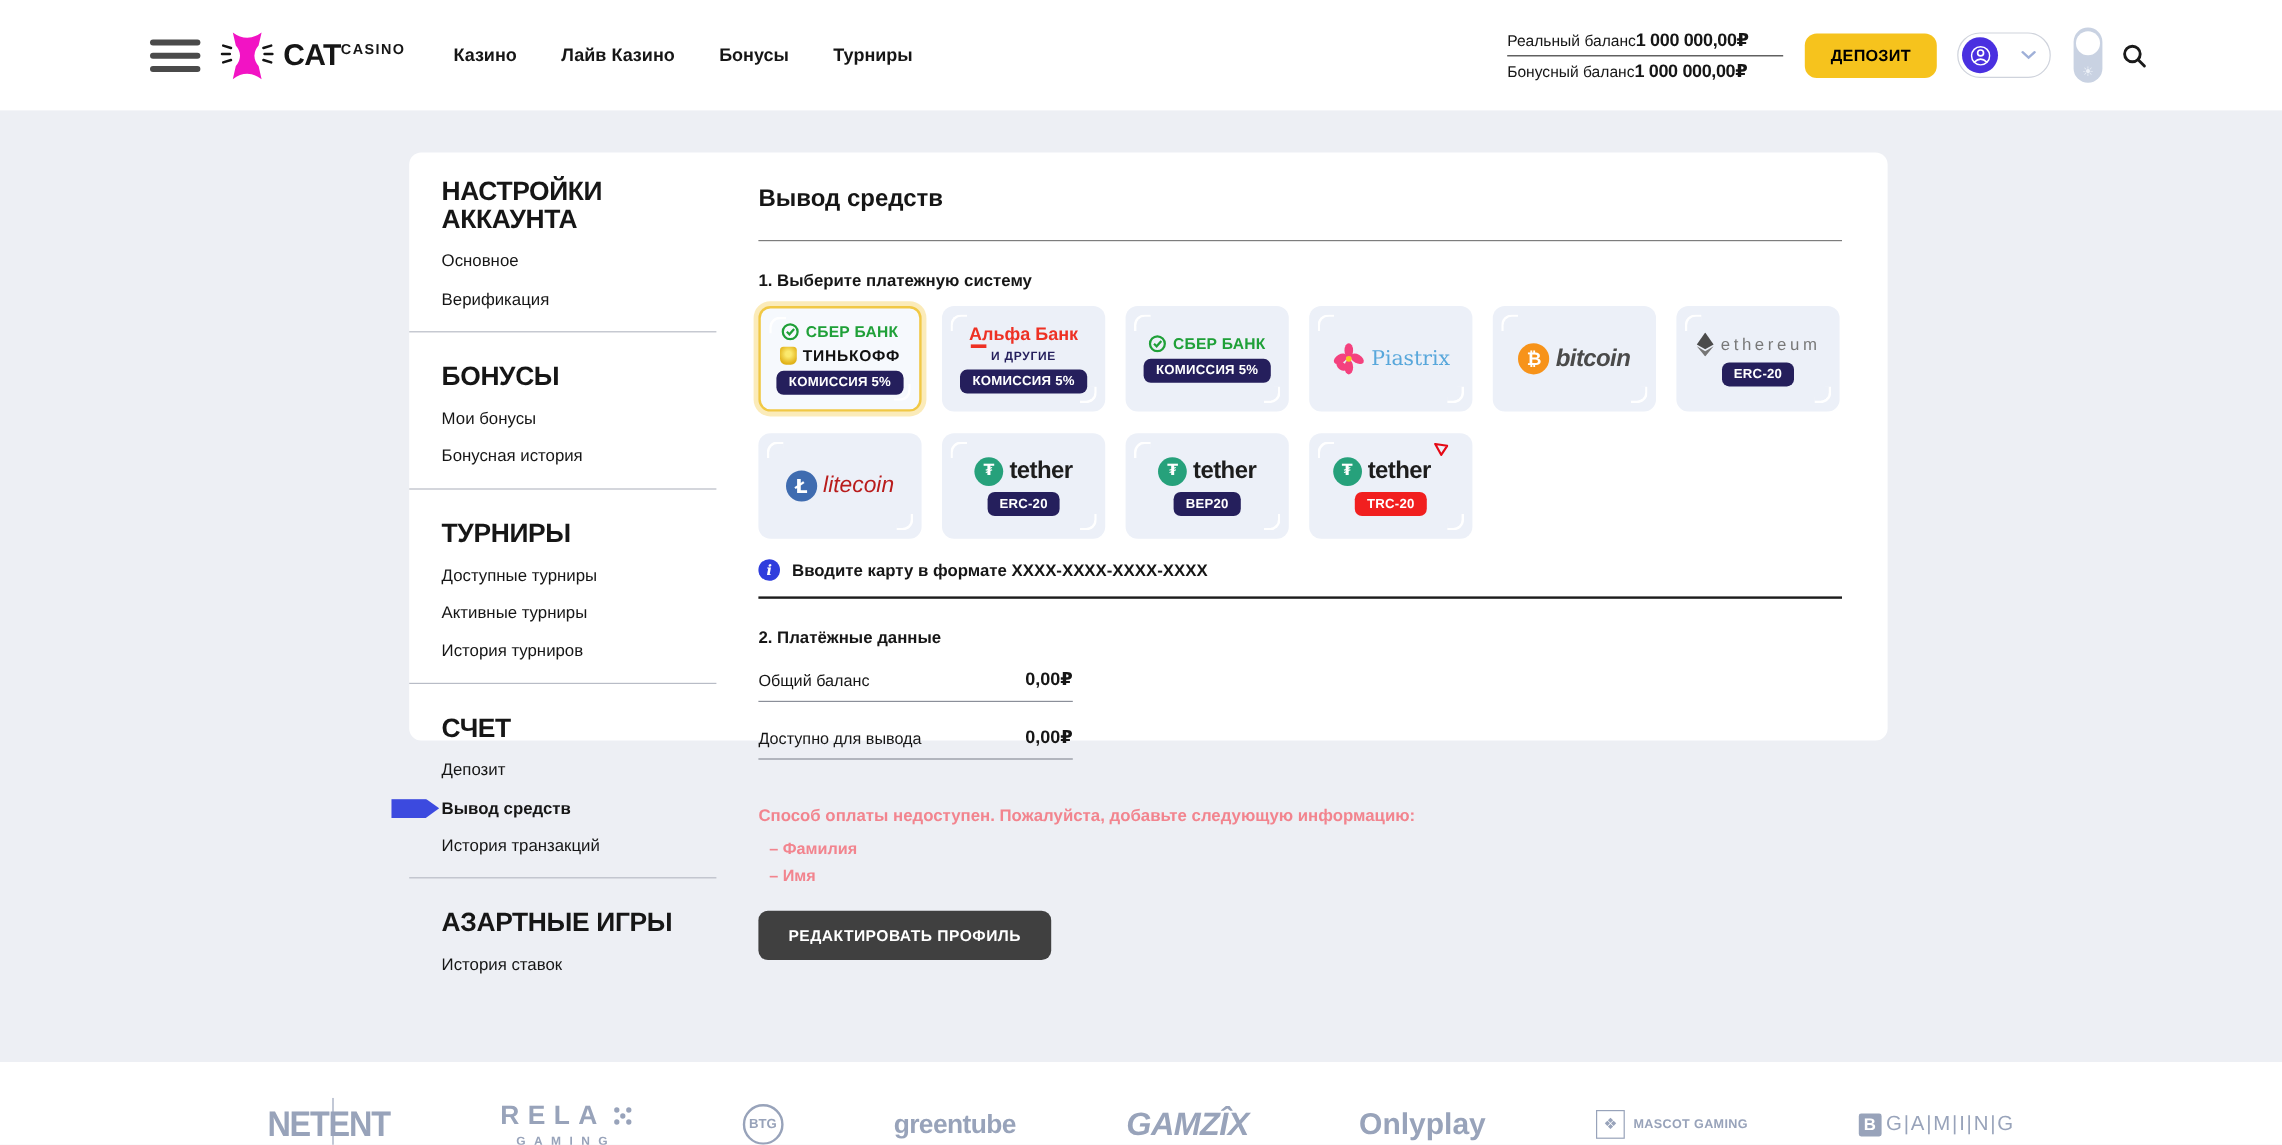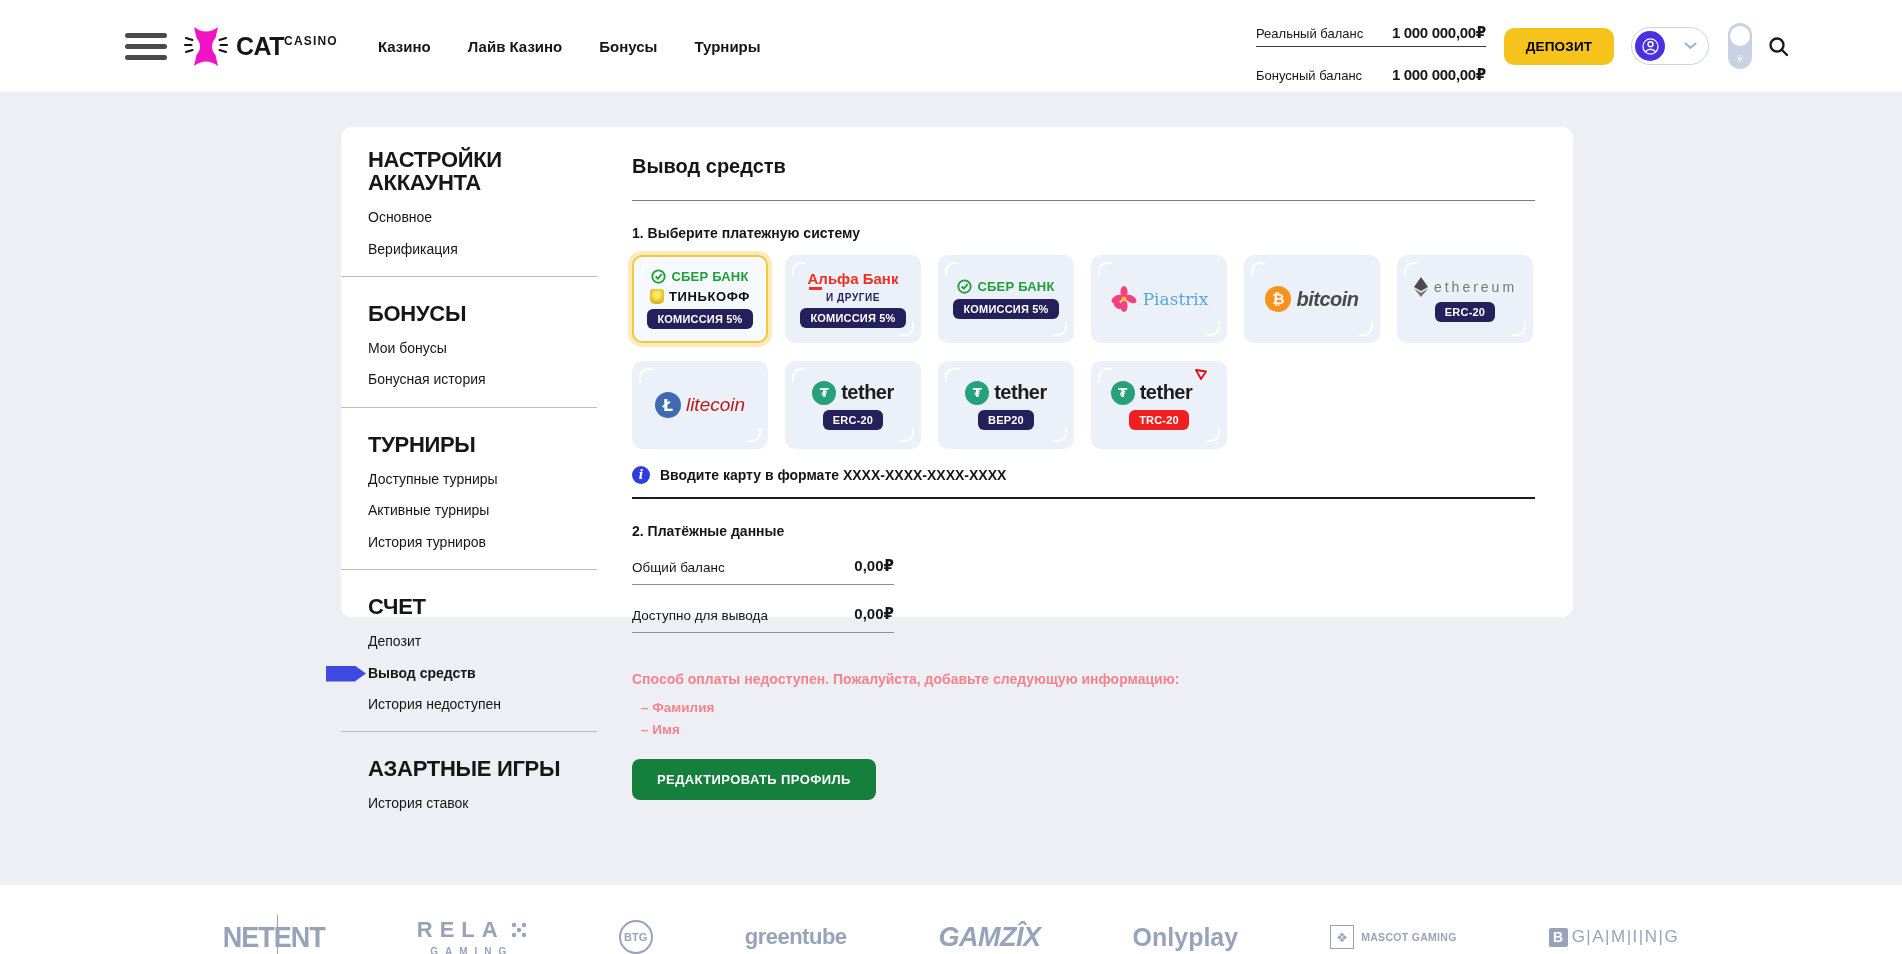--- a/index.html
+++ b/index.html
@@ -10,21 +10,21 @@
   header { height:92px; background:#fff; display:flex; align-items:center; padding:0 112px 0 125px; }
   .hamburger { width:42px; display:flex; flex-direction:column; gap:6px; cursor:pointer; }
   .hamburger span { display:block; height:5px; background:#4a4a4a; border-radius:3px; }
   .logo { display:flex; align-items:center; gap:7px; margin-left:16px; cursor:pointer; }
   .logo-text { display:flex; line-height:1; }
   .logo-cat { font-size:25px; font-weight:900; letter-spacing:-0.5px; }
   .logo-casino { font-size:12px; font-weight:800; letter-spacing:1.2px; margin-top:1px; }
   nav { display:flex; gap:37px; margin-left:40px; font-size:15px; font-weight:600; }
   nav .nav-link { cursor:pointer; white-space:nowrap; }
   .balance { margin-left:auto; width:230px; font-size:13px; }
-  .bal-row { display:flex; justify-content:space-between; align-items:baseline; padding:3px 0 4px;margin-top:16px; }
+  .bal-row { display:flex; align-items:baseline; padding:3px 0 4px; }
   .bal-row.first { border-bottom:1px solid #3a3a3a; }
   .bal-value { font-weight:800; font-size:15px; letter-spacing:-0.3px; white-space:nowrap; }
   .deposit-btn { margin-left:18px; width:110px; height:37px; background:#f6c31d; border:none; border-radius:10px;
                  font-weight:800; font-size:13.5px; font-family:inherit; cursor:pointer; letter-spacing:.2px; }
   .avatar-pill { margin-left:17px; width:78px; height:38px; border:1.5px solid #cfd3dc; border-radius:19px;
                  display:flex; align-items:center; justify-content:space-between; padding:0 11px 0 3px; cursor:pointer; background:#fff; }
   .avatar-circle { width:30px; height:30px; border-radius:50%; background:#4a30e0; display:flex; align-items:center; justify-content:center; }
   .theme-toggle { margin-left:19px; width:24px; height:46px; background:#c9d2e2; border-radius:12px; position:relative; cursor:pointer; }
   .theme-knob { position:absolute; top:3px; left:2px; width:20px; height:20px; background:#fff; border-radius:50%; }
   .theme-sun { position:absolute; bottom:3px; left:0; width:100%; text-align:center; color:#eef2f8; font-size:11px; }
@@ -90,21 +90,21 @@
   .bal-line { width:262px; display:flex; justify-content:space-between; align-items:flex-end;
               border-bottom:1px solid #8b8f99; padding-bottom:9px; margin-top:20px; }
   .bal-line.first { margin-top:18px; }
   .bal-line .lbl { font-size:13.5px; }
   .bal-line .val { font-size:15px; font-weight:700; }
 
   .warning { margin-top:38px; color:#f2848e; font-size:14px; font-weight:700; }
   .missing-list { margin-top:13px; list-style:none; color:#f2848e; font-size:13.5px; font-weight:600; }
   .missing-list li { margin-top:7px; padding-left:9px; }
   .missing-list li::before { content:"–  "; }
-  .edit-btn { margin-top:22px; background:#15803d; color:#fff; border:none; border-radius:8px; font-family:inherit;
+  .edit-btn { margin-top:22px; background:#404040; color:#fff; border:none; border-radius:8px; font-family:inherit;
               font-weight:800; font-size:13px; letter-spacing:.4px; padding:13px 25px; cursor:pointer; }
 
   
   footer { height:104px; background:#fff; display:flex; align-items:center; justify-content:center; gap:92px; color:#98a3ba; }
   .prov { cursor:pointer; display:flex; align-items:center; }
   .netent { position:relative; font-size:27px; font-weight:700; letter-spacing:-1px; transform:scaleY(1.1); }
   .netent::after { content:""; position:absolute; left:53%; top:-5px; height:40px; width:1.5px; background:#9aa5bc; }
   .relax { flex-direction:column; align-items:center; gap:3px; }
   .relax-top { display:flex; align-items:center; gap:6px; }
   .relax-word { font-size:22px; font-weight:600; letter-spacing:7px; }
@@ -208,21 +208,21 @@
       <div class="side-item">Активные турниры</div>
       <div class="side-item">История турниров</div>
       <div class="divider"></div>
 
       <div class="sec-title">СЧЕТ</div>
       <div class="side-item">Депозит</div>
       <div class="side-item active">
         <span class="marker"></span>
         <span>Вывод средств</span>
       </div>
-      <div class="side-item">История недоступен</div>
+      <div class="side-item">История транзакций</div>
       <div class="divider"></div>
 
       <div class="sec-title">АЗАРТНЫЕ ИГРЫ</div>
       <div class="side-item">История ставок</div>
     </aside>
 
     <section class="content">
       <h1 class="page-title">Вывод средств</h1>
       <div class="hr1"></div>
       <div class="step-label">1. Выберите платежную систему</div>

